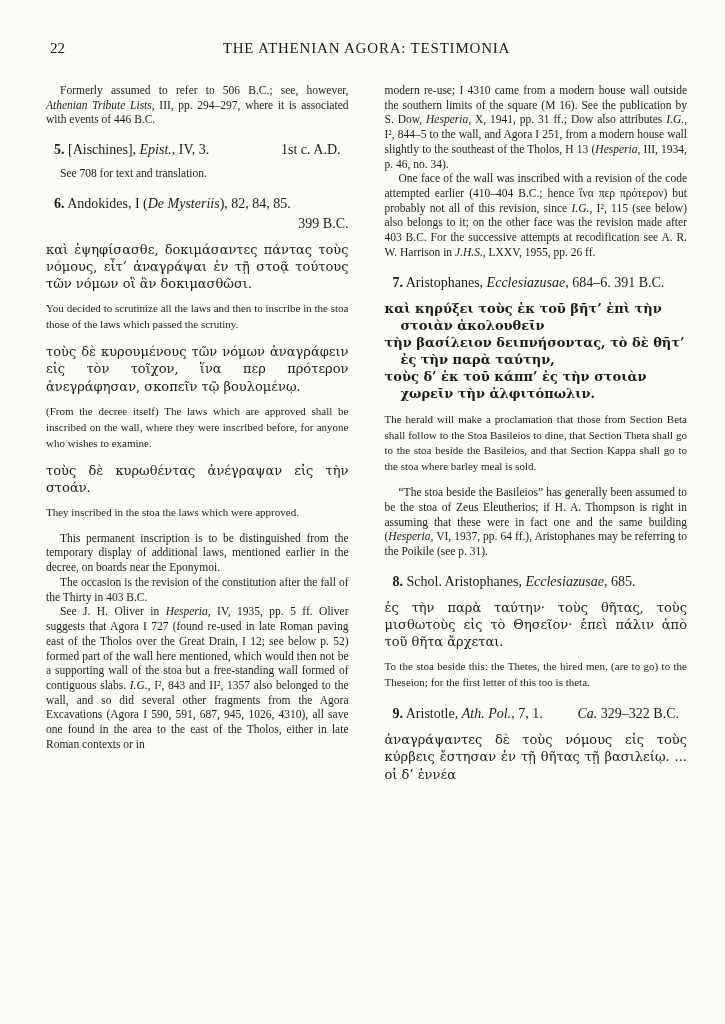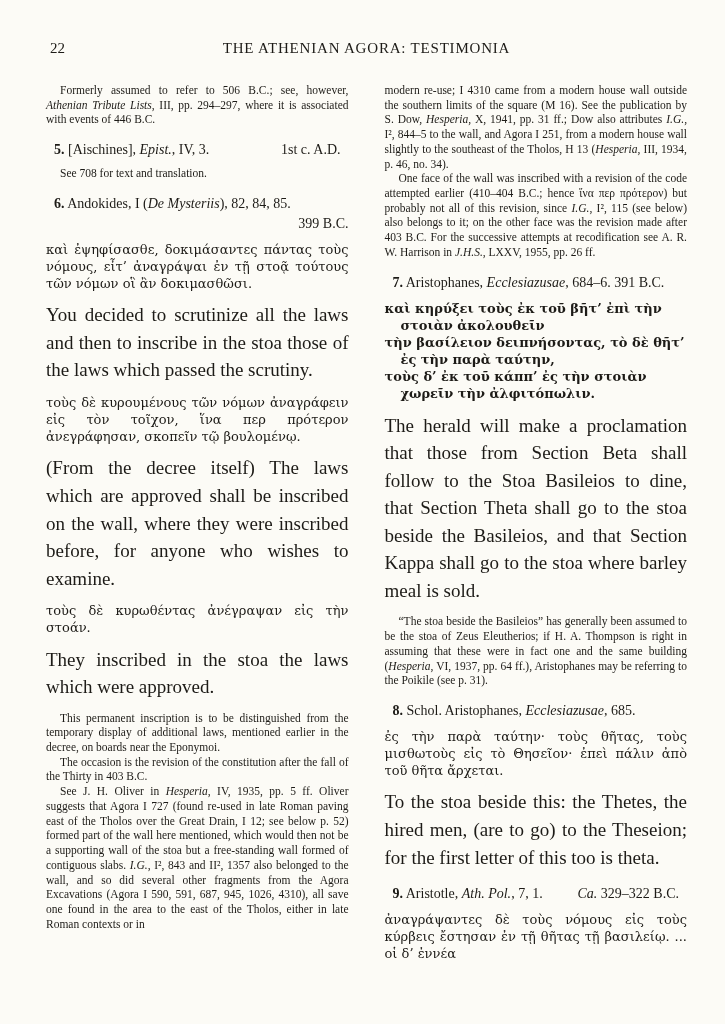--- a/index.html
+++ b/index.html
@@ -48,21 +48,21 @@
     margin: 9px 0;
   }
   .greek .verse-line {
     padding-left: 16px;
     text-indent: -16px;
     text-align: left;
     font-weight: bold;
   }
 
   .trans {
-    font-size: 19px;
+    font-size: 11px;
     line-height: 1.45;
     text-align: justify;
     margin: 9px 0 10px;
   }
 
   .entry-head {
     font-size: 14px;
     margin: 15px 8px 8px;
     display: flex;
     justify-content: space-between;

